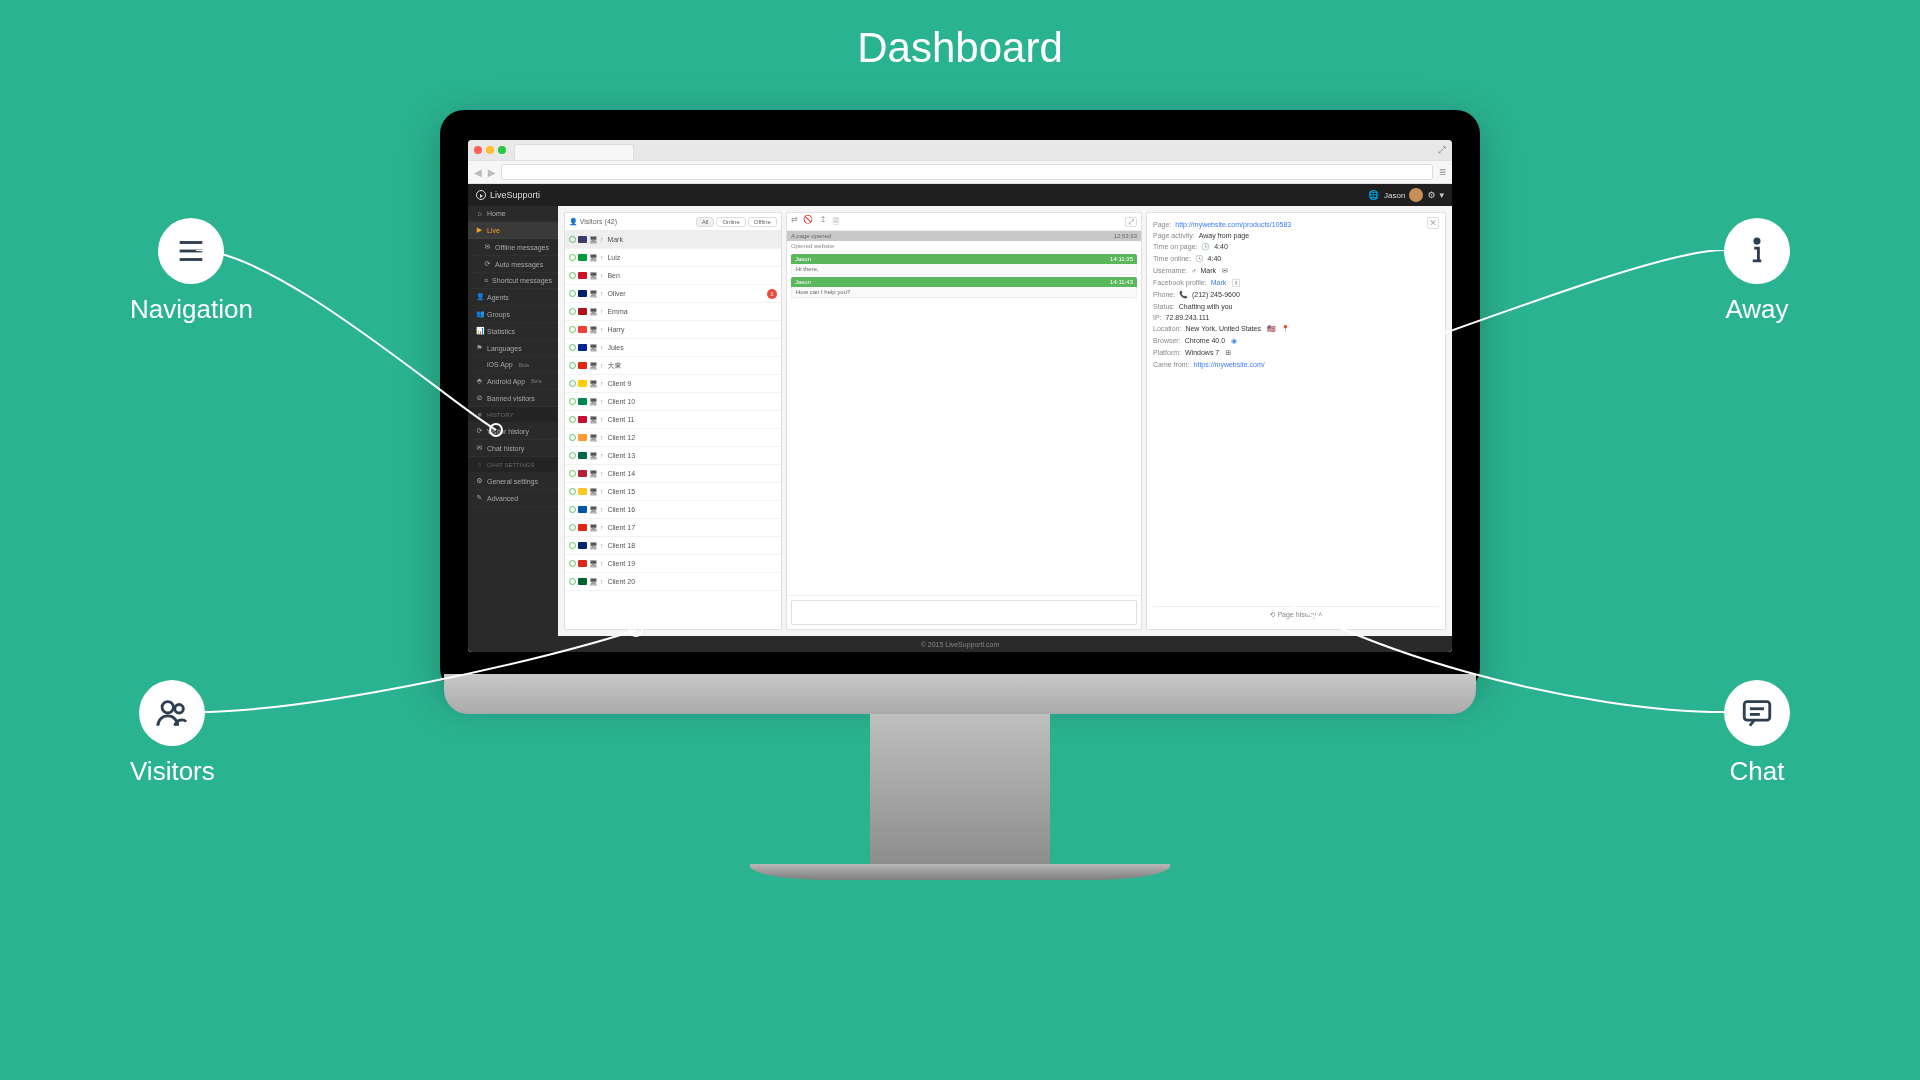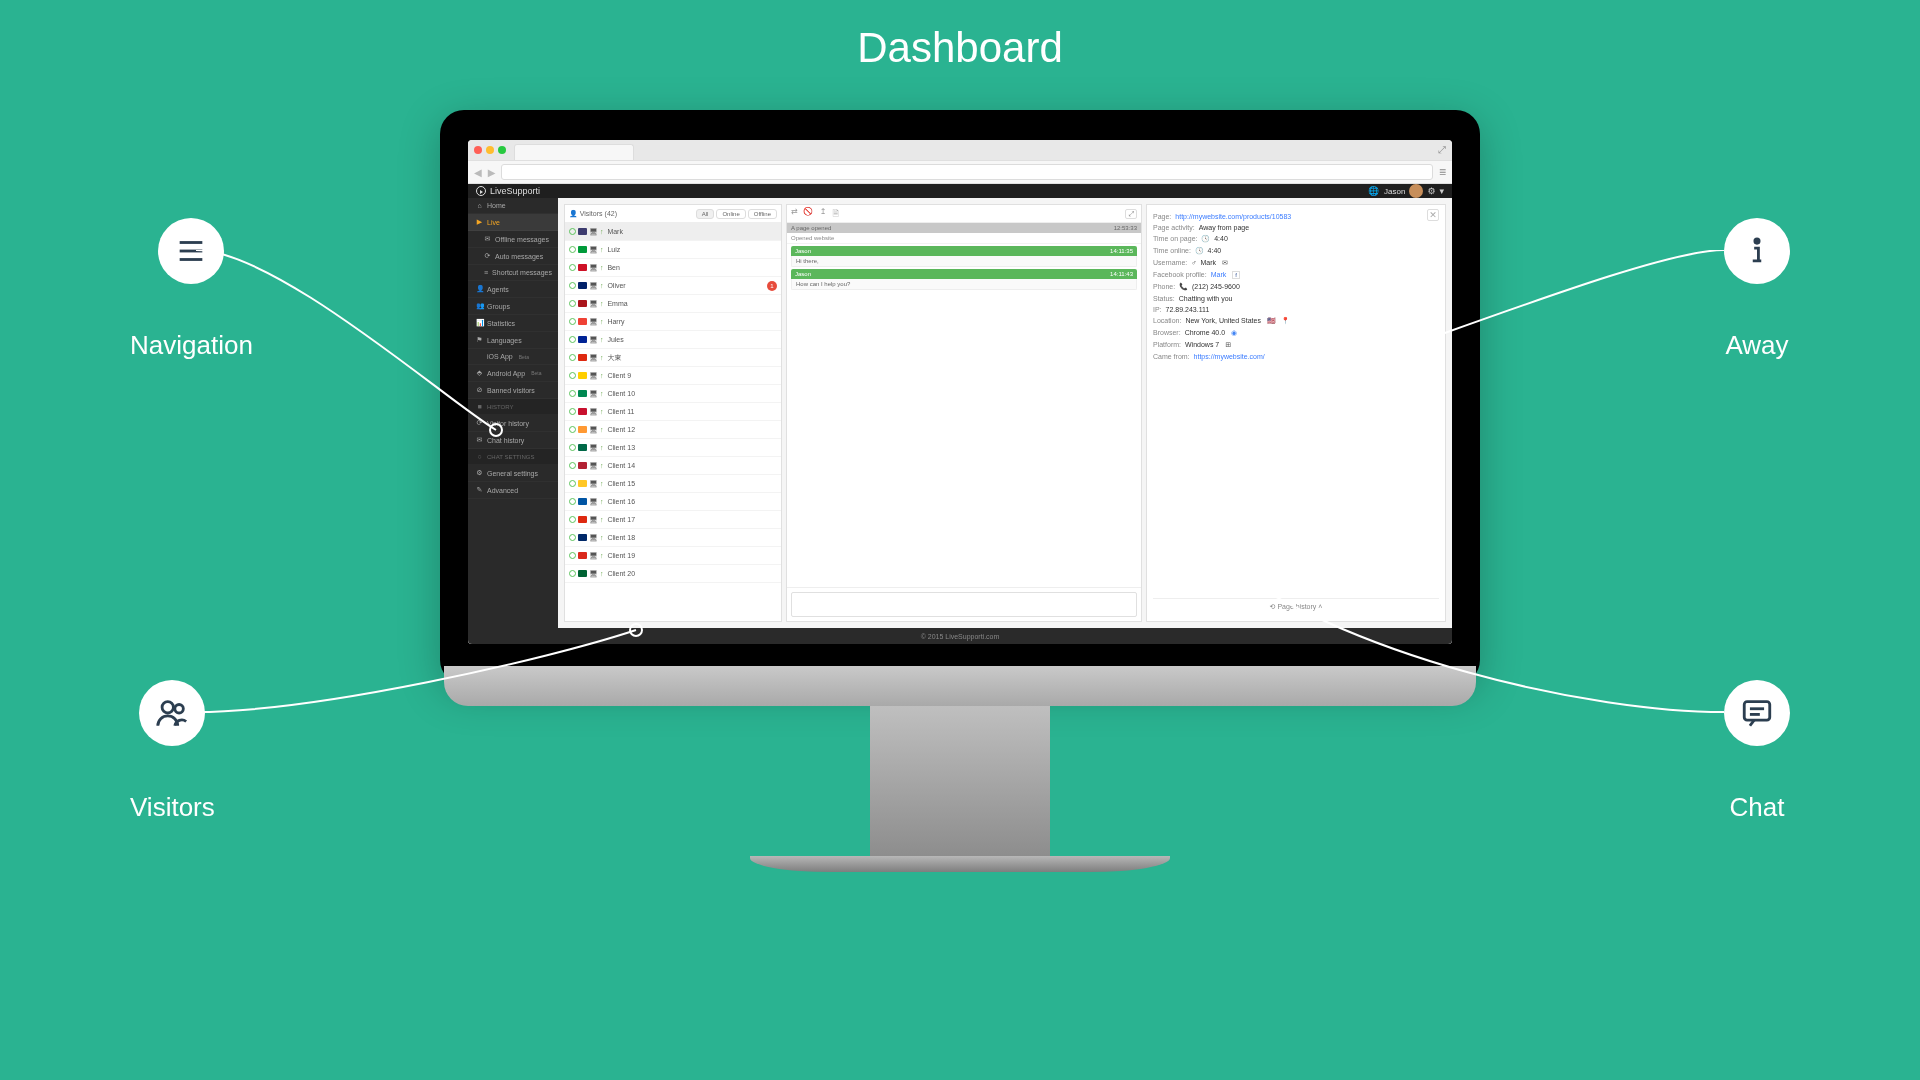--- a/index.html
+++ b/index.html
@@ -92,21 +92,21 @@
   border-radius: 3px;
   background: #fff;
   font-size: 9px;
   padding: 0 6px;
 }
 .addrbar .menu-ico { color: #888; font-size: 12px; margin-left: 6px; }
 
 .app { background: #f5f5f5; }
 .app-header {
   display: flex; align-items: center;
-  height: 14px; background: #1f1f1f;
+  height: 22px; background: #1f1f1f;
   padding: 0 8px; color: #ddd;
   font-size: 9px;
 }
 .logo { display: flex; align-items: center; gap: 4px; }
 .logo-ico { width: 10px; height: 10px; border: 1.5px solid #ddd; border-radius: 50%; display:inline-block; position:relative;}
 .logo-ico::after{content:'';position:absolute;width:0;height:0;border-left:3px solid #ddd;border-top:2px solid transparent;border-bottom:2px solid transparent;top:2.5px;left:3px;}
 .app-header .spacer { flex: 1; }
 .user-area { display: flex; align-items: center; gap: 4px; font-size: 8px; }
 .user-area .avatar { width: 14px; height: 14px; border-radius: 50%; background: #c78e5a; }
 .user-area .globe, .user-area .gear, .user-area .chev { font-size: 9px; color: #ccc; }
@@ -238,21 +238,20 @@
   color: #888; font-size: 7px;
   display: flex; align-items: center; justify-content: center;
 }
 
 .callout {
   position: absolute;
   display: flex;
   flex-direction: column;
   align-items: center;
   color: #fff;
-  gap: 36px;
 }
 .callout .circle {
   width: 66px; height: 66px;
   background: #fff; border-radius: 50%;
   display: flex; align-items: center; justify-content: center;
   color: #2c3e50;
 }
 .callout .circle svg { width: 34px; height: 34px; stroke: #2c3e50; fill: none; stroke-width: 2; }
 .callout .label { font-size: 26px; font-weight: 300; margin-top: 10px; }
 .callout-nav { left: 130px; top: 218px; }

